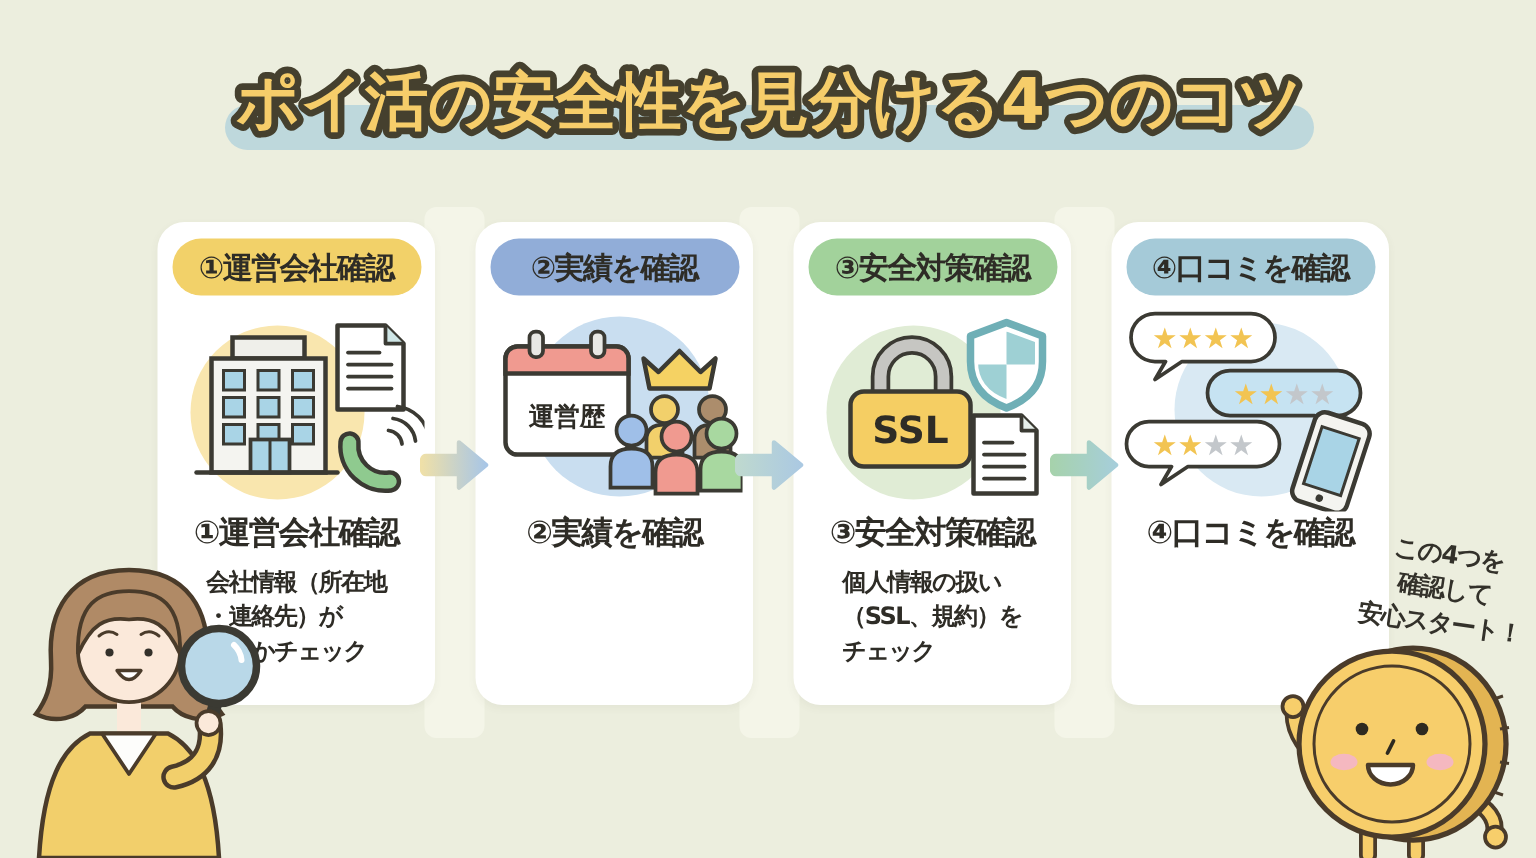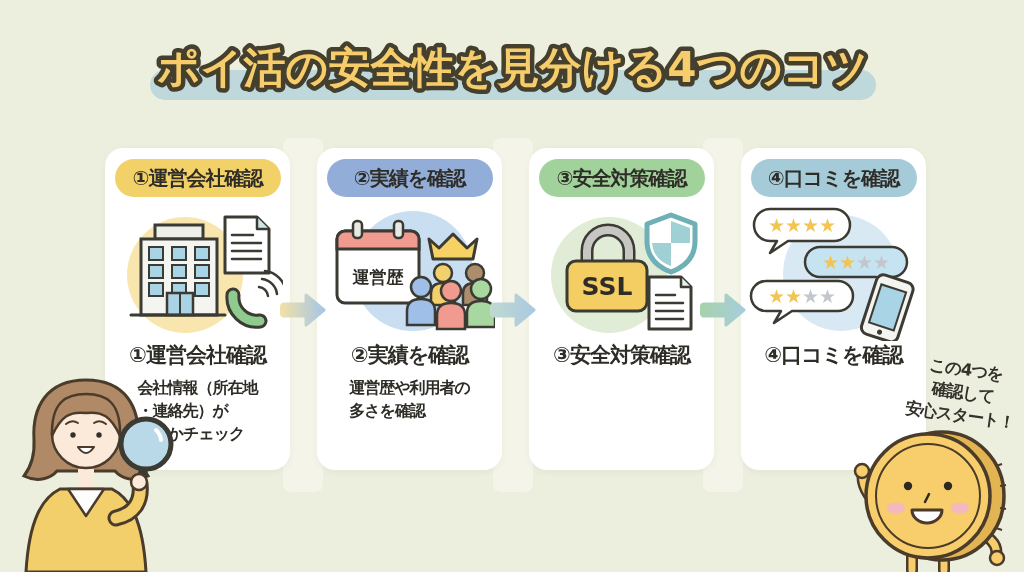--- a/index.html
+++ b/index.html
@@ -150,22 +150,20 @@
             <circle cx="126" cy="90" r="10"></circle>
             <path d="M112 128 v-14 q0-12 14-12 q14 0 14 12 v14 z"></path>
           </g>
         <g fill="#A8D8A0">
             <circle cx="156" cy="88" r="10"></circle>
             <path d="M142 126 v-14 q0-12 14-12 q14 0 14 12 v14 z"></path>
           </g>
       </g>
     </svg>
     <div class="card-heading">②実績を確認</div>
-    <div class="card-desc">運営歴や利用者の
-多さを確認</div>
   </div>
 
   <div class="card">
     <div class="badge badge-3">③安全対策確認</div>
     <svg class="icon-svg" width="170" height="140" viewBox="0 0 170 140">
       <defs>
         <clipPath id="shieldClip">
             <path d="M134 20 L153 27 V40 Q153 58 134 65 Q115 58 115 40 V27 Z"></path>
           </clipPath>
       </defs>
@@ -188,20 +186,23 @@
         <path d="M144 76 v10 h10" fill="#E6EFEA" stroke="#3B3A33" stroke-width="2.5" stroke-linejoin="round"></path>
         <g stroke="#3B3A33" stroke-width="2.5" stroke-linecap="round">
           <line x1="119" y1="94" x2="138" y2="94"></line>
             <line x1="119" y1="102" x2="146" y2="102"></line>
           <line x1="119" y1="110" x2="146" y2="110"></line>
             <line x1="119" y1="118" x2="146" y2="118"></line>
         </g>
       </g>
     </svg>
     <div class="card-heading">③安全対策確認</div>
+    <div class="card-desc">個人情報の扱い
+（SSL、規約）を
+チェック</div>
   </div>
 
   <div class="card">
     <div class="badge badge-4">④口コミを確認</div>
     <svg class="icon-svg" width="175" height="140" viewBox="0 0 175 140">
       <circle cx="95" cy="72" r="58" fill="#D9E9F3"></circle>
       <g>
         <path d="M24 8 H88 A16 16 0 0 1 88 40 H42 L24 52 L31 40 H24 A16 16 0 0 1 24 8 Z" fill="#FFFFFF" stroke="#3B3A33" stroke-width="2.5" stroke-linejoin="round"></path>
         <text x="56" y="31" text-anchor="middle" font-size="19" font-weight="bold"><tspan fill="#F2C452">★★★★</tspan><tspan fill="#C3C7CB"></tspan></text>
       </g>

